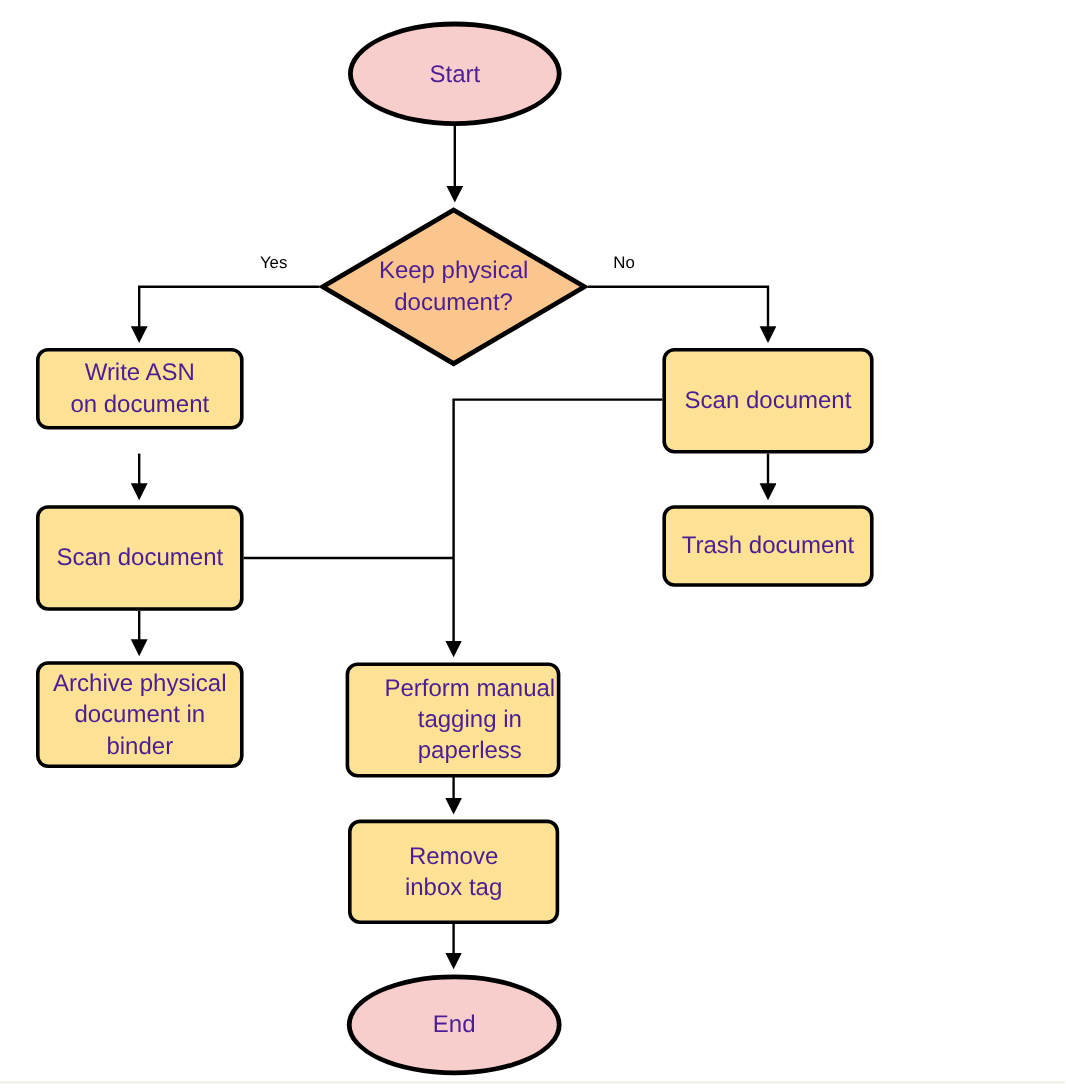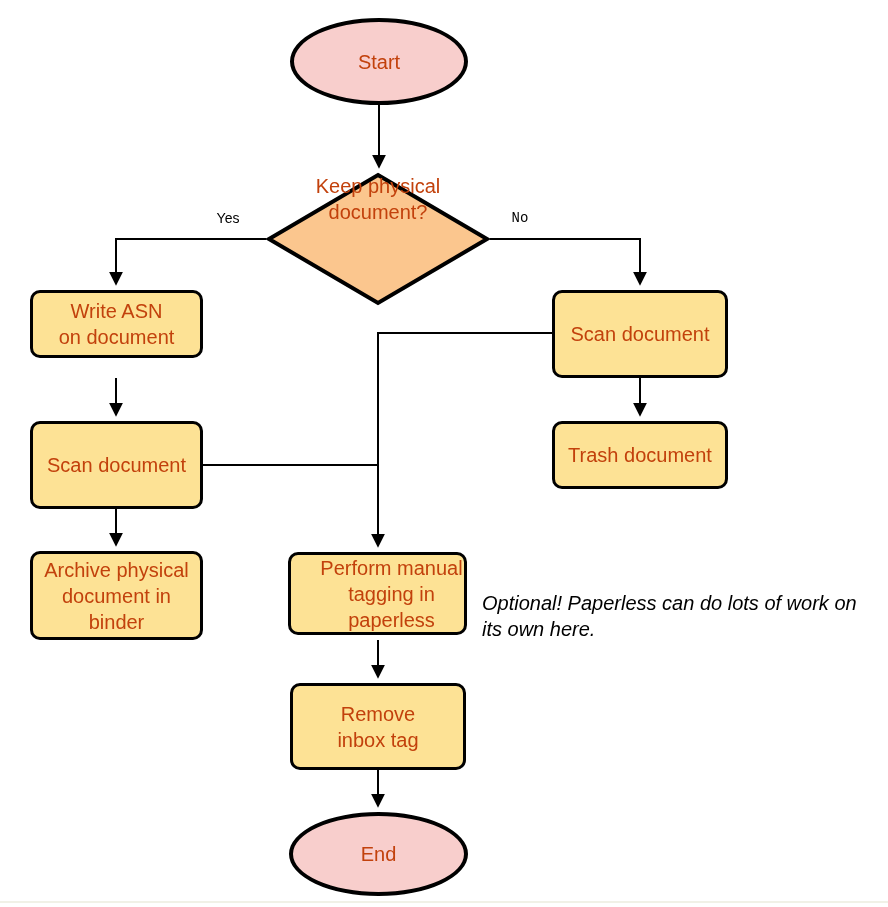--- a/index.html
+++ b/index.html
@@ -32,21 +32,21 @@
     box-sizing: border-box;
     display: flex;
     align-items: center;
     justify-content: center;
   }
   .node-label {
     white-space: pre-line;
     text-align: center;
     font-size: 20px;
     line-height: 26px;
-    color: #c2410c;
+    color: #4c1d95;
   }
   .terminal {
     border: 4px solid #000000;
     border-radius: 50%;
   }
   .process {
     border: 3px solid #000000;
     border-radius: 10px;
   }
   .decision-wrap {
@@ -54,21 +54,21 @@
   }
   .decision-wrap svg {
     position: absolute;
     left: 0; top: 0;
     overflow: visible;
   }
   .decision-label {
     position: absolute;
     left: 0; top: 0; right: 0; bottom: 0;
     display: flex;
-    align-items: flex-start;
+    align-items: center;
     justify-content: center;
   }
   .edge-label {
     position: absolute;
     font-size: 14px;
     line-height: 24px;
     text-align: center;
     color: #000000;
   }
   .annotation {
@@ -119,21 +119,21 @@
     <svg width="224" height="132" viewBox="0 0 224 132">
       <polygon points="112,2 221,66 112,130 3,66" stroke="#000000" stroke-width="4" fill="#FBC68E"></polygon>
     </svg>
     <div class="decision-label">
       <div class="node-label">Keep physical
 document?</div>
     </div>
   </div>
 
   <div class="edge-label" style="left:205px; top:206px; width:46px;">Yes</div>
-  <div class="edge-label" style="left:497px; top:206px; width:46px;font-family:Liberation Mono, monospace;">No</div>
+  <div class="edge-label" style="left:497px; top:206px; width:46px;">No</div>
 
   <div class="node process" style="left: 30px; top: 290px; width: 173px; height: 68px; background-color: rgb(253, 226, 149);">
     <div class="node-label">Write ASN
 on document</div>
   </div>
 
   <div class="node process" style="left: 30px; top: 421px; width: 173px; height: 88px; background-color: rgb(253, 226, 149);">
     <div class="node-label">Scan document</div>
   </div>
 
@@ -144,28 +144,26 @@
   </div>
 
   <div class="node process" style="left: 552px; top: 290px; width: 176px; height: 88px; background-color: rgb(253, 226, 149);">
     <div class="node-label">Scan document</div>
   </div>
 
   <div class="node process" style="left: 552px; top: 421px; width: 176px; height: 68px; background-color: rgb(253, 226, 149);">
     <div class="node-label">Trash document</div>
   </div>
 
-  <div class="node process" style="left: 288px; top: 552px; width: 179px; height: 83px; background-color: rgb(253, 226, 149); padding-left: 28px;">
+  <div class="node process" style="left: 288px; top: 552px; width: 179px; height: 96px; background-color: rgb(253, 226, 149); padding-left: 28px;">
     <div class="node-label">Perform manual
 tagging in
 paperless</div>
   </div>
 
-  <div class="annotation" style="left:482px; top:590px; width:400px;">Optional! Paperless can do lots of work on
-its own here.</div>
 
   <div class="node terminal" style="left: 289px; top: 812px; width: 179px; height: 84px; background-color: rgb(248, 206, 204);">
     <div class="node-label">End</div>
   </div>
 
   <div class="node process" style="left: 290px; top: 683px; width: 176px; height: 87px; background-color: rgb(253, 226, 149);">
     <div class="node-label">Remove
 inbox tag</div>
   </div>
 

